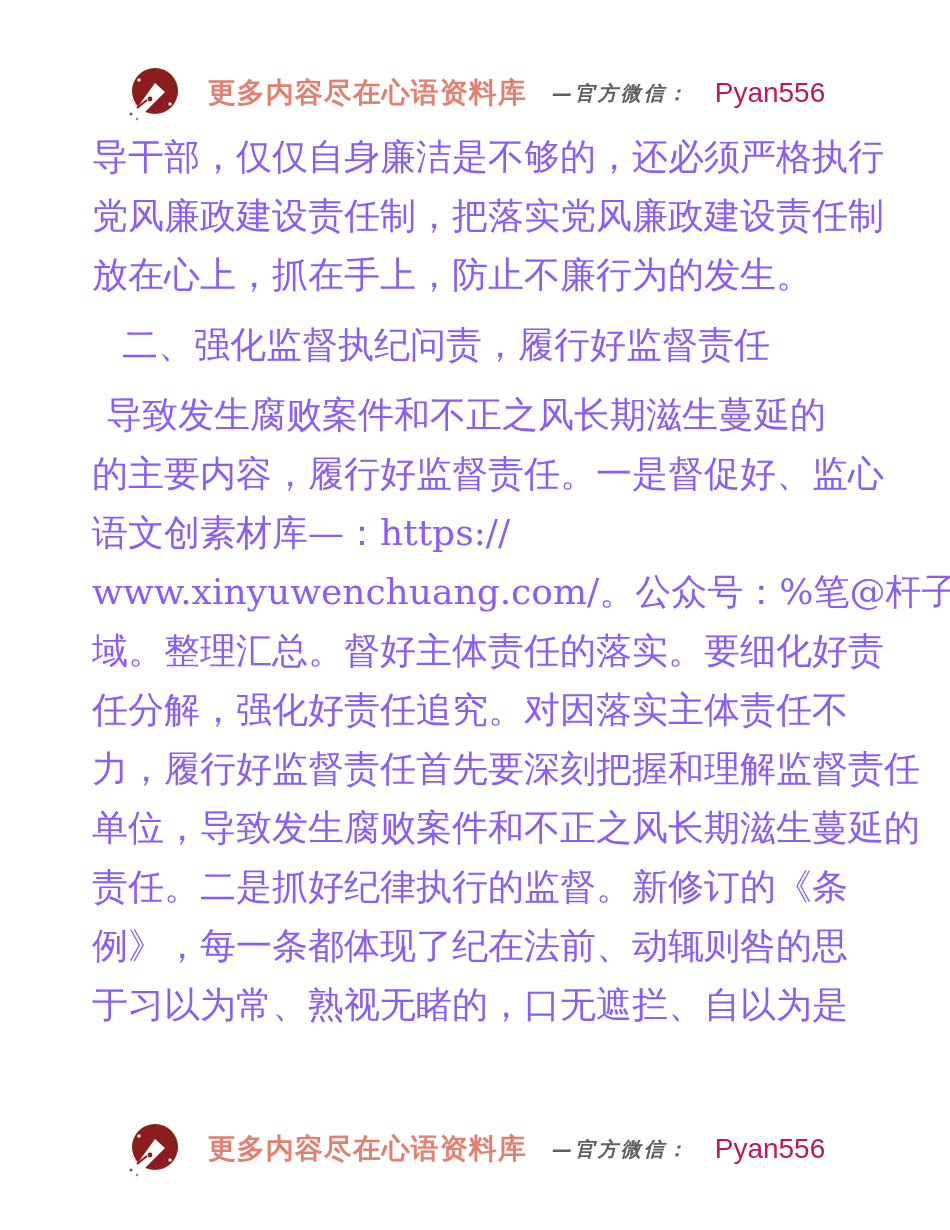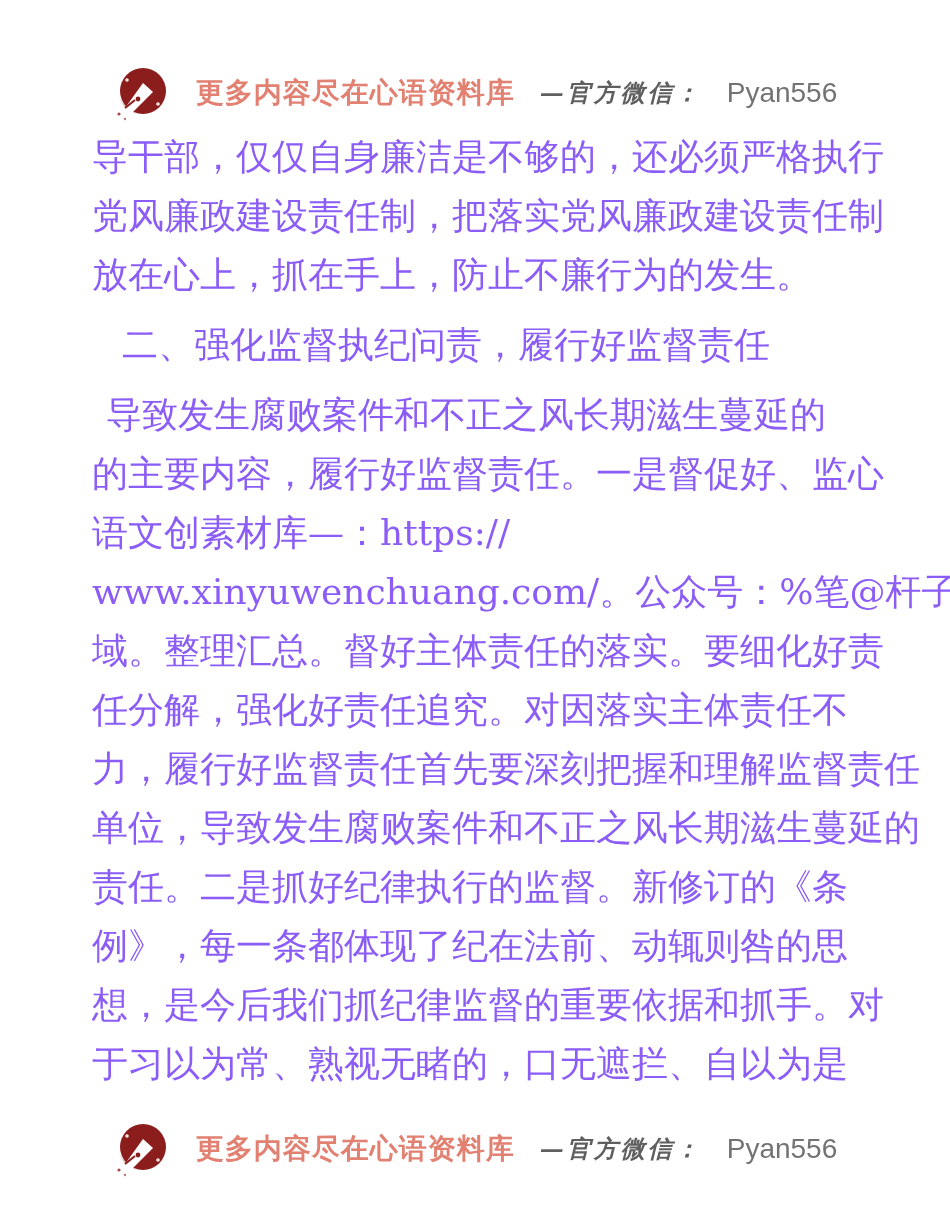--- a/index.html
+++ b/index.html
@@ -36,29 +36,29 @@
   .brand-text {
     font-family: "DejaVu Serif", serif;
     font-size: 28px;
     font-weight: bold;
     color: #e28172;
     letter-spacing: 1px;
   }
   .script-text {
     font-family: "DejaVu Serif", serif;
     font-style: italic;
-    font-size: 24px;
+    font-size: 20px;
     font-weight: bold;
     color: #5f5f5f;
     letter-spacing: 3px;
   }
   .wxid-text {
     font-family: "Liberation Sans", sans-serif;
     font-size: 28px;
-    color: #737373;
+    color: #be185d;
   }
   .doc-body {
     position: absolute;
     top: 127px;
     left: 92px;
     width: 780px;
   }
   .line {
     font-family: "DejaVu Serif", serif;
     font-size: 36px;
@@ -106,21 +106,20 @@
         <div class="line" style="padding-left: 14px;">导致发生腐败案件和不正之风长期滋生蔓延的</div>
         <div class="line">的主要内容，履行好监督责任。一是督促好、监心</div>
         <div class="line">语文创素材库—：https://</div>
         <div class="line">www.xinyuwenchuang.com/。公众号：%笔@杆子星</div>
         <div class="line">域。整理汇总。督好主体责任的落实。要细化好责</div>
         <div class="line">任分解，强化好责任追究。对因落实主体责任不</div>
         <div class="line">力，履行好监督责任首先要深刻把握和理解监督责任</div>
         <div class="line">单位，导致发生腐败案件和不正之风长期滋生蔓延的</div>
         <div class="line">责任。二是抓好纪律执行的监督。新修订的《条</div>
         <div class="line">例》，每一条都体现了纪在法前、动辄则咎的思</div>
-        <div class="line">想，是今后我们抓纪律监督的重要依据和抓手。对</div>
         <div class="line">于习以为常、熟视无睹的，口无遮拦、自以为是</div>
       </div>
     </div>
 
   <div class="banner footer">
     <span class="logo">
       <svg viewBox="0 0 58 58" width="58" height="58">
         <circle cx="30" cy="27" r="23" fill="#8c1d1d"></circle>
         <path d="M8 38 A 23 23 0 0 0 30 50 A 26 26 0 0 1 6 32 Z" fill="#c98f86" opacity="0.55"></path>
         <path d="M12 44 L30 19 L40 28 L19 49 Z" fill="#ffffff"></path>

